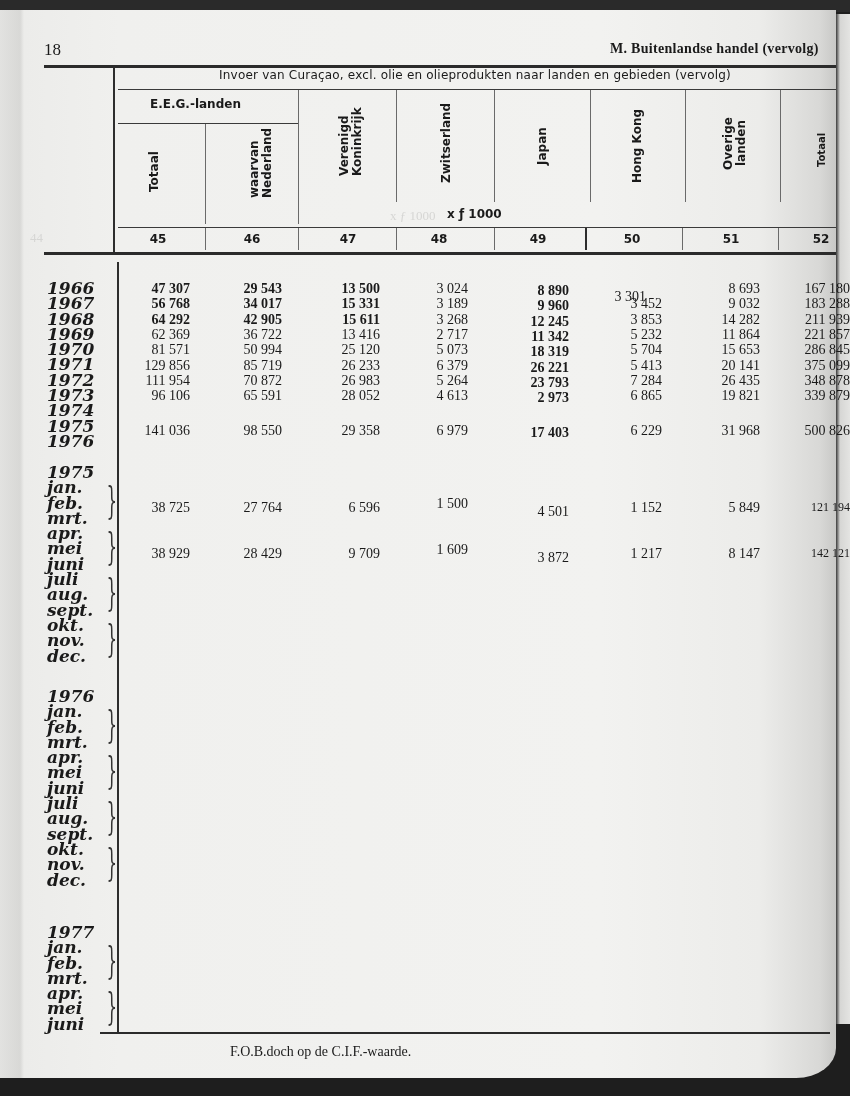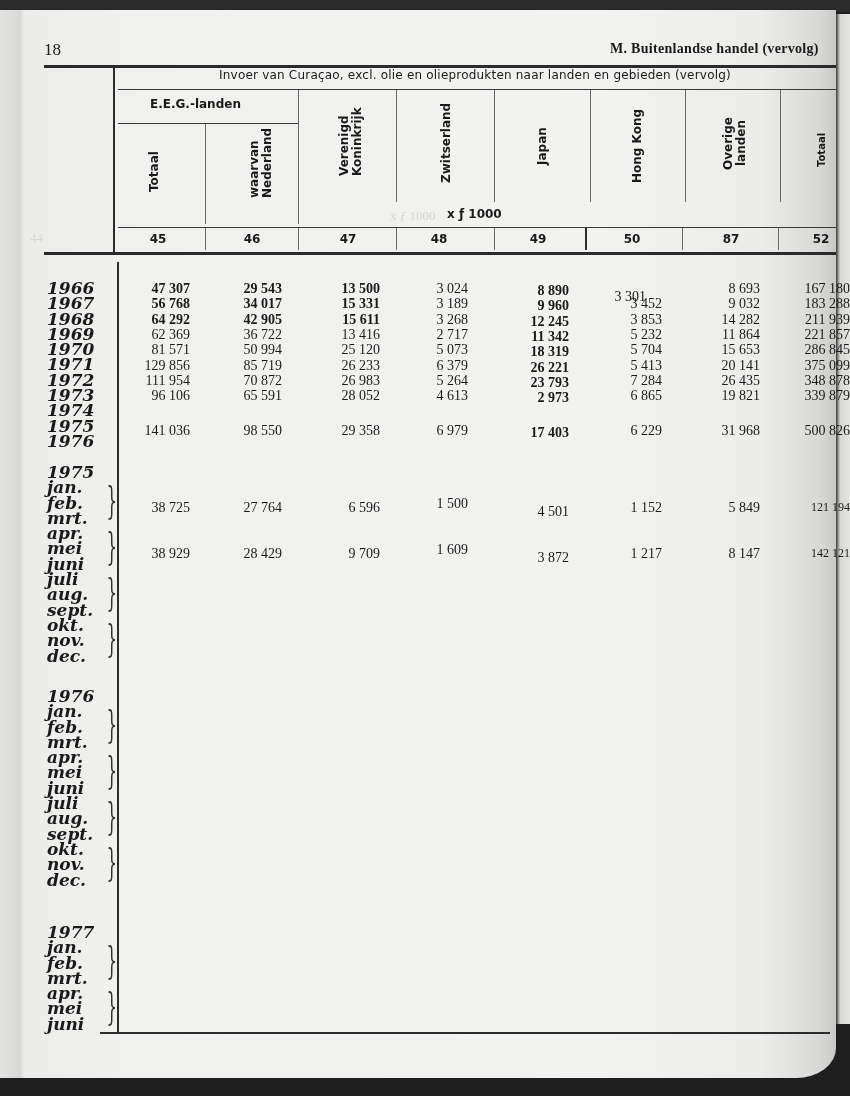--- a/index.html
+++ b/index.html
@@ -92,21 +92,21 @@
 <div class="vlabel" style="left:815px; top:167px; font-size:10px;">Totaal</div>
 
 <div class="unit">x ƒ 1000</div>
 
 <div class="colnum" style="left:138px;">45</div>
 <div class="colnum" style="left:232px;">46</div>
 <div class="colnum" style="left:328px;">47</div>
 <div class="colnum" style="left:419px;">48</div>
 <div class="colnum" style="left:518px;">49</div>
 <div class="colnum" style="left:612px;">50</div>
-<div class="colnum" style="left:711px;">87</div>
+<div class="colnum" style="left:711px;">51</div>
 <div class="colnum" style="left:801px;">52</div>
 
 <div class="rowlabel" style="top:281px;">
   <div>1966</div>
   <div>1967</div>
   <div>1968</div>
   <div>1969</div>
   <div>1970</div>
   <div>1971</div>
   <div>1972</div>
@@ -272,13 +272,14 @@
   <div>feb.</div>
   <div>mrt.</div>
   <div>apr.</div>
   <div>mei</div>
   <div>juni</div>
 </div>
 <div class="brace" style="top:942px;">}</div>
 <div class="brace" style="top:988px;">}</div>
 
 <div class="note">
+  <div class="indent">F.O.B.doch op de C.I.F.-waarde.</div>
 </div>
 
 </body></html>

